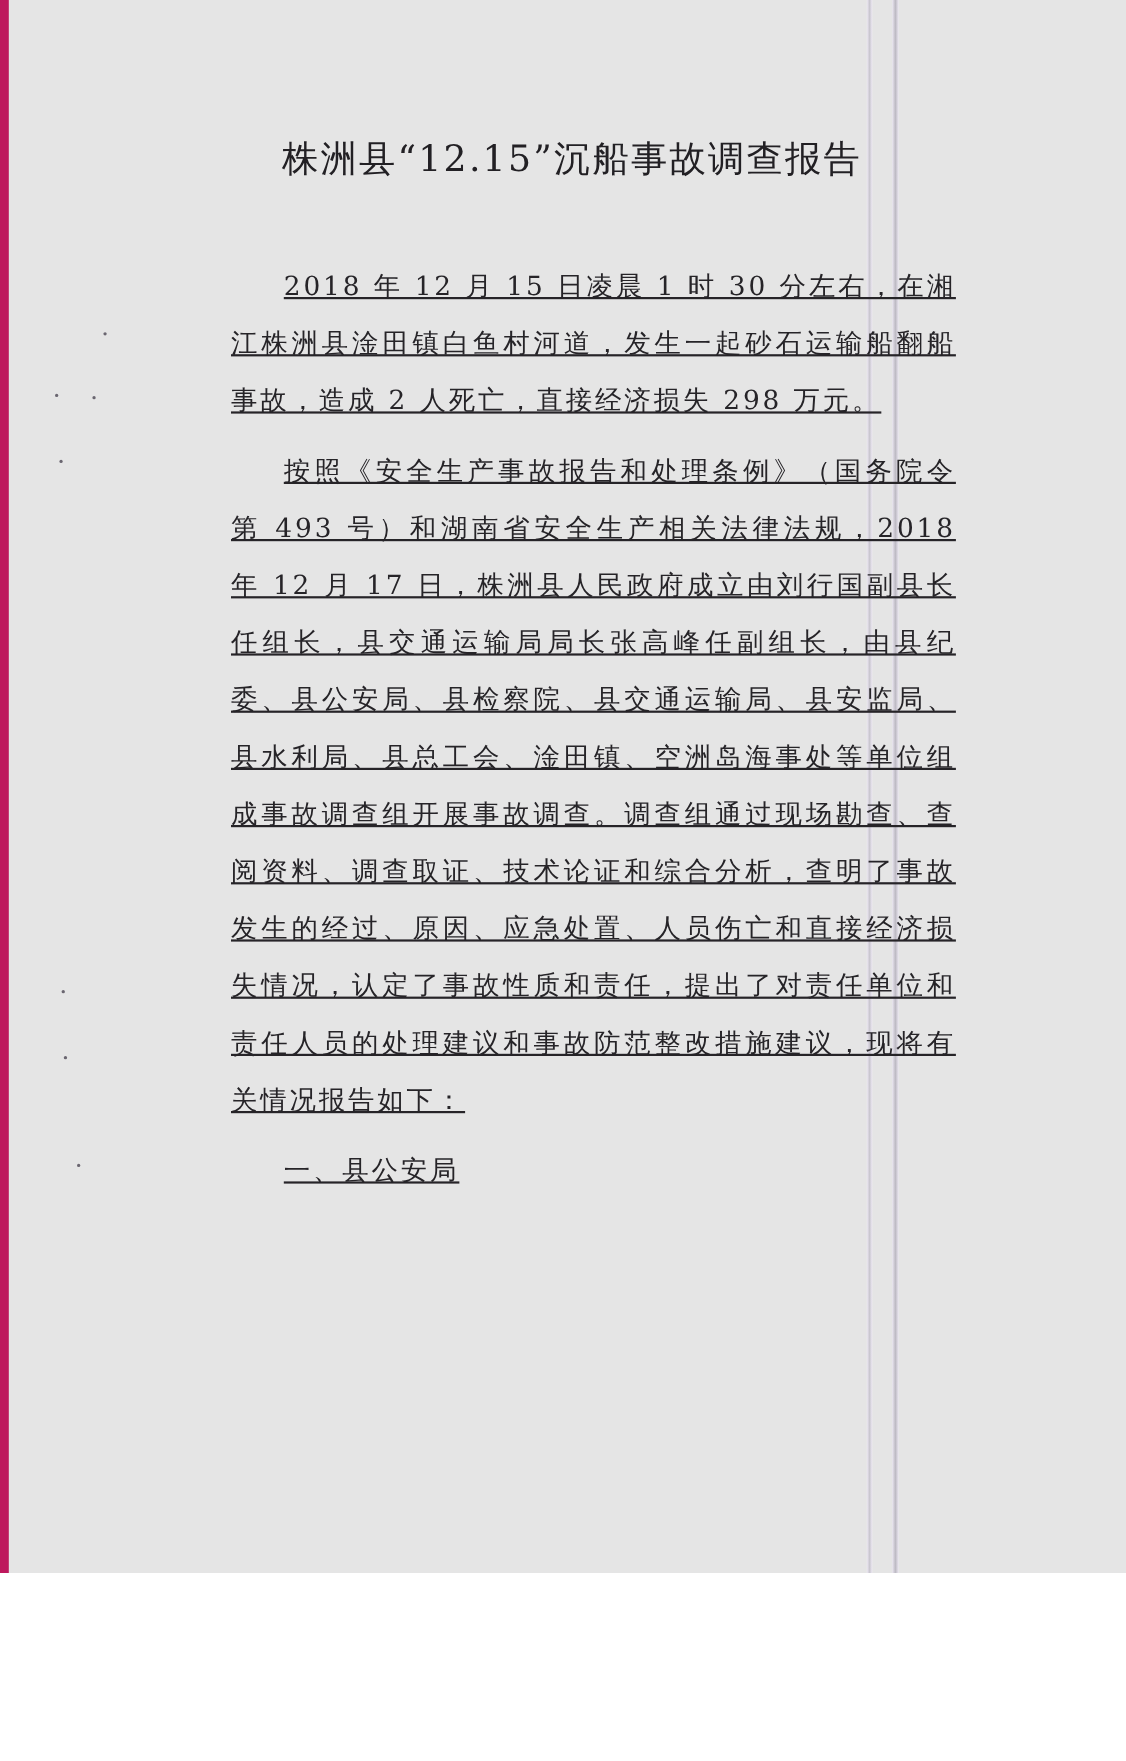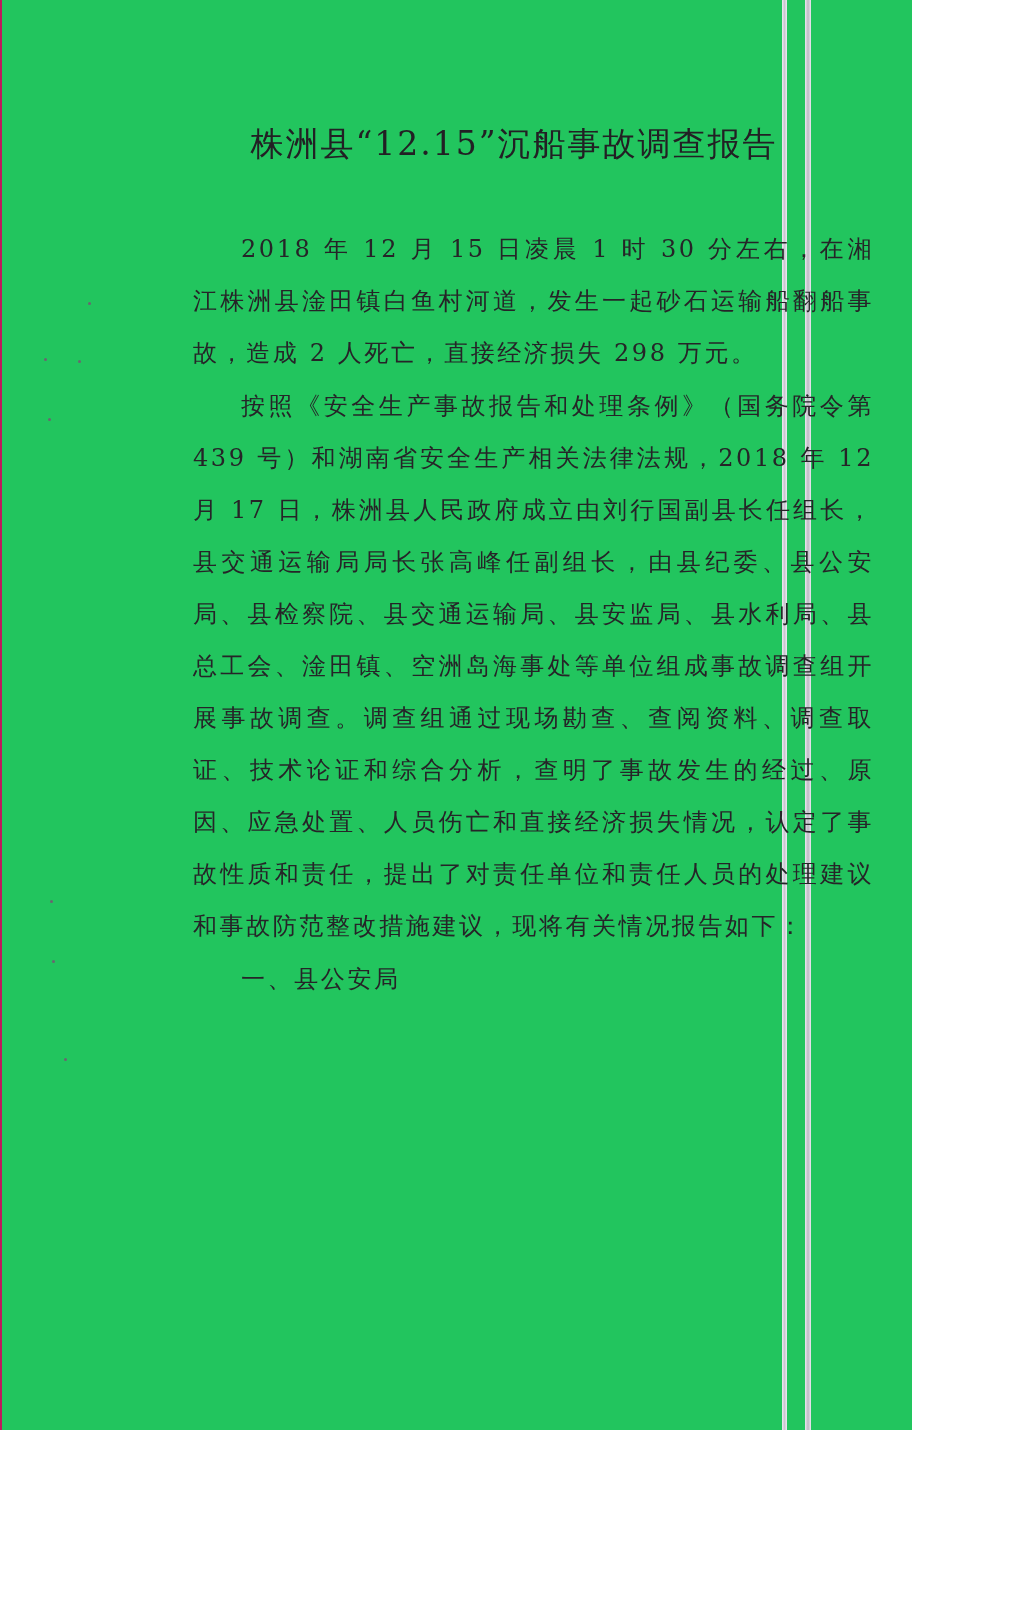--- a/index.html
+++ b/index.html
@@ -10,24 +10,24 @@
     body {
       width: 1024px;
       height: 1601px;
       position: relative;
       overflow: hidden;
     }
     .page {
       position: absolute;
       left: 0;
       top: 0;
-      width: 912px;
+      width: 1024px;
       height: 1430px;
-      background: #22c55e;
-      border-left: 2px solid #be185d;
+      background: #e5e5e5;
+      border-left: 8px solid #be185d;
       box-sizing: border-box;
     }
     .fold-line {
       position: absolute;
       top: 0;
       height: 1430px;
       width: 5px;
       background: linear-gradient(to right, #eeeaf4, #c9c6cf, #eeeaf4);
     }
     .fold-line.a { left: 780px; }
@@ -58,22 +58,23 @@
       top: 222px;
       width: 683px;
       font-family: "DejaVu Serif", serif;
       font-size: 24px;
       line-height: 52px;
       color: #262428;
       letter-spacing: 2.6px;
       text-align: justify;
     }
     .body-text p {
-      margin: 1px;
+      margin: 12px;
       text-indent: 2em;
+      text-decoration: underline;
     }
     .body-text p.heading {
       text-indent: 2em;
     }
   </style>
 </head>
 <body>
 
 <div class="page">
   <div class="fold-line a"></div>
@@ -84,16 +85,16 @@
   <div class="speck" style="left:76px;top:360px;"></div>
   <div class="speck" style="left:46px;top:418px;"></div>
   <div class="speck" style="left:48px;top:900px;"></div>
   <div class="speck" style="left:50px;top:960px;"></div>
   <div class="speck" style="left:62px;top:1058px;"></div>
 
   <h1 class="title">株洲县“12.15”沉船事故调查报告</h1>
 
   <div class="body-text">
     <p>2018 年 12 月 15 日凌晨 1 时 30 分左右，在湘江株洲县淦田镇白鱼村河道，发生一起砂石运输船翻船事故，造成 2 人死亡，直接经济损失 298 万元。</p>
-    <p>按照《安全生产事故报告和处理条例》（国务院令第 439 号）和湖南省安全生产相关法律法规，2018 年 12 月 17 日，株洲县人民政府成立由刘行国副县长任组长，县交通运输局局长张高峰任副组长，由县纪委、县公安局、县检察院、县交通运输局、县安监局、县水利局、县总工会、淦田镇、空洲岛海事处等单位组成事故调查组开展事故调查。调查组通过现场勘查、查阅资料、调查取证、技术论证和综合分析，查明了事故发生的经过、原因、应急处置、人员伤亡和直接经济损失情况，认定了事故性质和责任，提出了对责任单位和责任人员的处理建议和事故防范整改措施建议，现将有关情况报告如下：</p>
+    <p>按照《安全生产事故报告和处理条例》（国务院令第 493 号）和湖南省安全生产相关法律法规，2018 年 12 月 17 日，株洲县人民政府成立由刘行国副县长任组长，县交通运输局局长张高峰任副组长，由县纪委、县公安局、县检察院、县交通运输局、县安监局、县水利局、县总工会、淦田镇、空洲岛海事处等单位组成事故调查组开展事故调查。调查组通过现场勘查、查阅资料、调查取证、技术论证和综合分析，查明了事故发生的经过、原因、应急处置、人员伤亡和直接经济损失情况，认定了事故性质和责任，提出了对责任单位和责任人员的处理建议和事故防范整改措施建议，现将有关情况报告如下：</p>
     <p class="heading">一、县公安局</p>
   </div>
 </div>
 
 </body></html>

